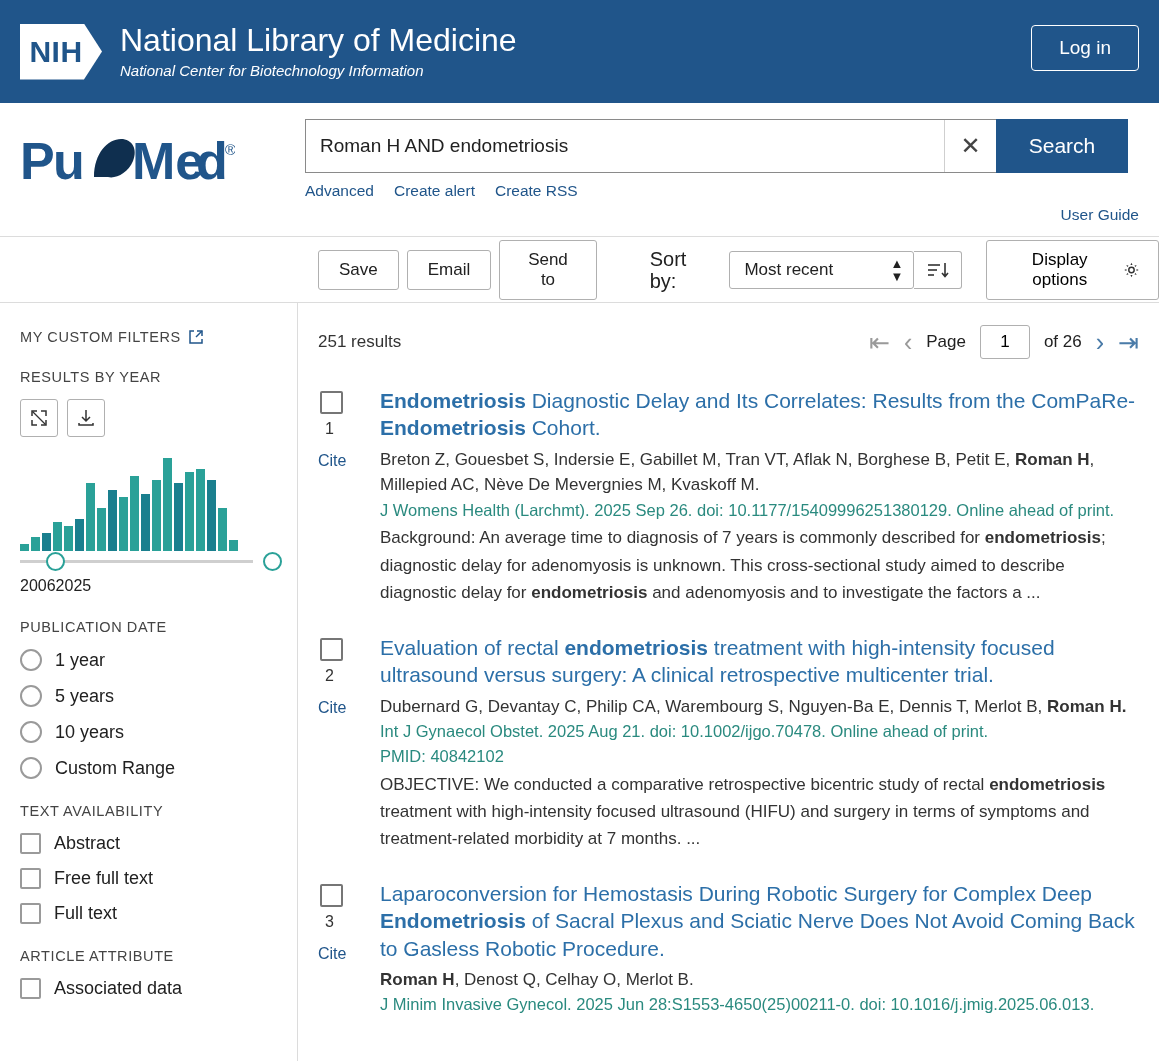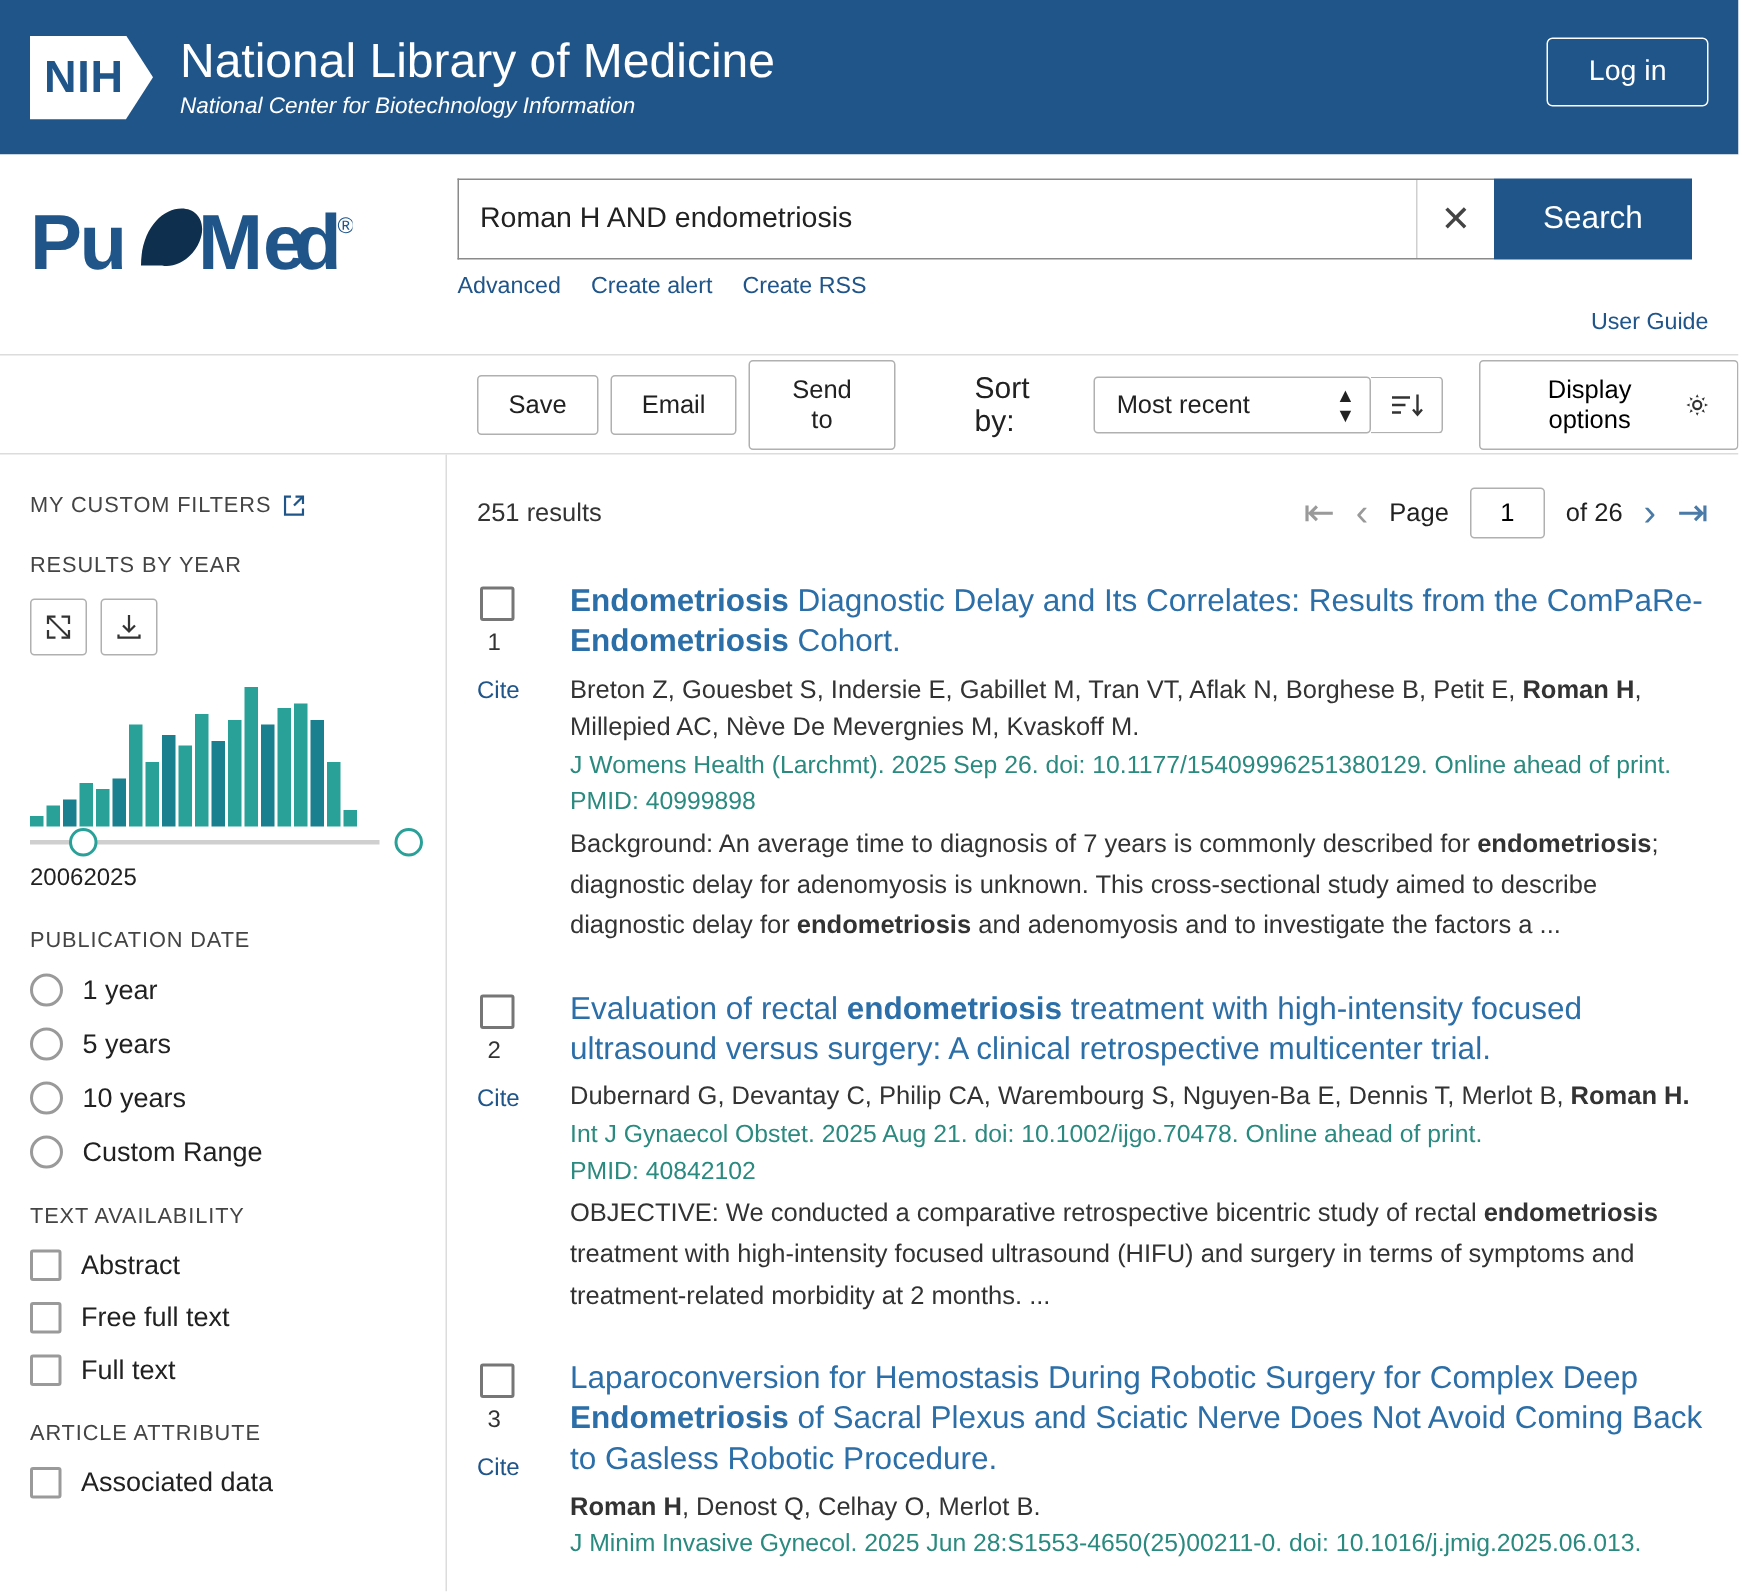--- a/index.html
+++ b/index.html
@@ -433,36 +433,35 @@
         <div class="article">
           <div class="art-left">
             <div class="art-check"></div>
             <div class="art-num">1</div>
             <div class="cite">Cite</div>
           </div>
           <div class="art-body">
             <div class="art-title"><b>Endometriosis </b><span>Diagnostic Delay and Its Correlates: Results from the ComPaRe-</span><b>Endometriosis </b><span>Cohort.</span></div>
             <div class="authors">Breton Z, Gouesbet S, Indersie E, Gabillet M, Tran VT, Aflak N, Borghese B, Petit E, <b>Roman H</b>, Millepied AC, Nève De Mevergnies M, Kvaskoff M.</div>
             <div class="journal">J Womens Health (Larchmt). 2025 Sep 26. doi: 10.1177/15409996251380129. Online ahead of print.</div>
-            <div class="pmid">PMID: 40999898</div>
             <div class="snippet"><span>Background: An average time to diagnosis of 7 years is commonly described for </span><b>endometriosis</b><span>; diagnostic delay for adenomyosis is unknown. This cross-sectional study aimed to describe diagnostic delay for </span><b>endometriosis</b><span> and adenomyosis and to investigate the factors a ...</span></div>
           </div>
         </div>
         <div class="article">
           <div class="art-left">
             <div class="art-check"></div>
             <div class="art-num">2</div>
             <div class="cite">Cite</div>
           </div>
           <div class="art-body">
             <div class="art-title"><span>Evaluation of rectal </span><b>endometriosis </b><span>treatment with high-intensity focused ultrasound versus surgery: A clinical retrospective multicenter trial.</span></div>
             <div class="authors">Dubernard G, Devantay C, Philip CA, Warembourg S, Nguyen-Ba E, Dennis T, Merlot B, <b>Roman H.</b></div>
             <div class="journal">Int J Gynaecol Obstet. 2025 Aug 21. doi: 10.1002/ijgo.70478. Online ahead of print.</div>
             <div class="pmid">PMID: 40842102</div>
-            <div class="snippet"><span>OBJECTIVE: We conducted a comparative retrospective bicentric study of rectal </span><b>endometriosis</b><span> treatment with high-intensity focused ultrasound (HIFU) and surgery in terms of symptoms and treatment-related morbidity at 2 months. ...</span></div>
+            <div class="snippet"><span>OBJECTIVE: We conducted a comparative retrospective bicentric study of rectal </span><b>endometriosis</b><span> treatment with high-intensity focused ultrasound (HIFU) and surgery in terms of symptoms and treatment-related morbidity at 7 months. ...</span></div>
           </div>
         </div>
         <div class="article">
           <div class="art-left">
             <div class="art-check"></div>
             <div class="art-num">3</div>
             <div class="cite">Cite</div>
           </div>
           <div class="art-body">
             <div class="art-title"><span>Laparoconversion for Hemostasis During Robotic Surgery for Complex Deep </span><b>Endometriosis </b><span>of Sacral Plexus and Sciatic Nerve Does Not Avoid Coming Back to Gasless Robotic Procedure.</span></div>

